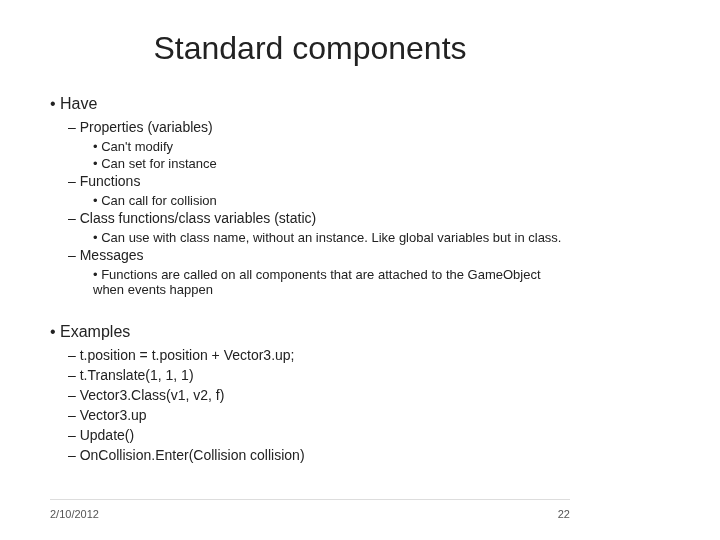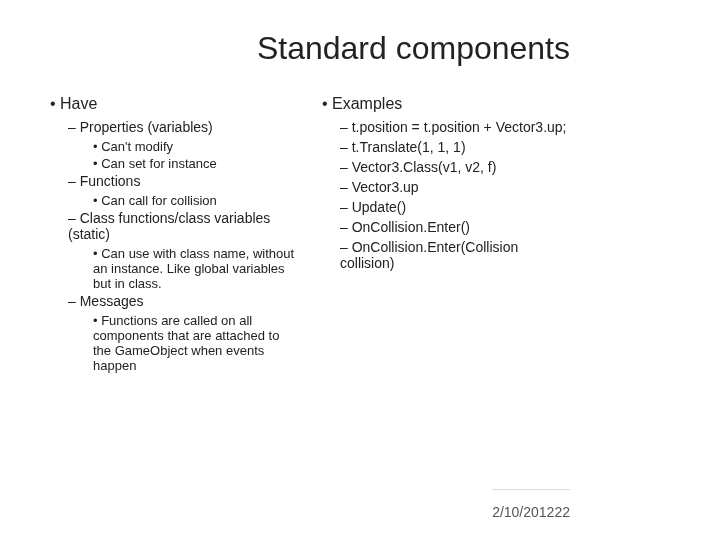--- a/index.html
+++ b/index.html
@@ -10,32 +10,31 @@
       font-family: 'Segoe UI', Arial, sans-serif;
       color: #222;
       overflow: hidden;
     }
     .slide {
       width: 620px;
       height: 540px;
       padding: 30px 50px 20px 50px;
       display: flex;
       flex-direction: column;
-      align-items: flex-end;
     }
     .slide-title {
       font-size: 32px;
       font-weight: 400;
       text-align: center;
       margin-bottom: 28px;
       color: #222;
     }
     .content-area {
       display: flex;
-      flex-direction: row;
+      flex-direction: column;
       flex: 1;
       gap: 24px;
     }
     .left-col {
       flex: 1;
       font-size: 13.5px;
     }
     .right-col {
       flex: 1;
       font-size: 13.5px;
@@ -60,23 +59,23 @@
       margin-left: 43px;
       margin-bottom: 2px;
       font-size: 13px;
     }
     .sub-sub-item::before {
       content: '• ';
     }
     .footer {
       display: flex;
       justify-content: space-between;
-      font-size: 14px;
+      font-size: 11px;
       color: #555;
-      padding-top: 14px;
+      padding-top: 8px;
       border-top: 1px solid #ddd;
       margin-top: 24px;
     }
   </style>
 </head>
 <body>
 
 <div class="slide">
   <h1 class="slide-title">Standard components</h1>
 
@@ -133,23 +132,20 @@
       </div>
 
       <div class="sub-item">
         <span>Vector3.up</span>
       </div>
 
       <div style="" class="sub-item">
         <span>Update()</span>
       </div>
 
-      <div class="sub-item">
-        <span>OnCollision.Enter()</span>
-      </div>
 
       <div class="sub-item">
         <span>OnCollision.Enter(Collision collision)</span>
       </div>
     </div>
 
   </div>
 
   <div class="footer">
     <span>2/10/2012</span>

